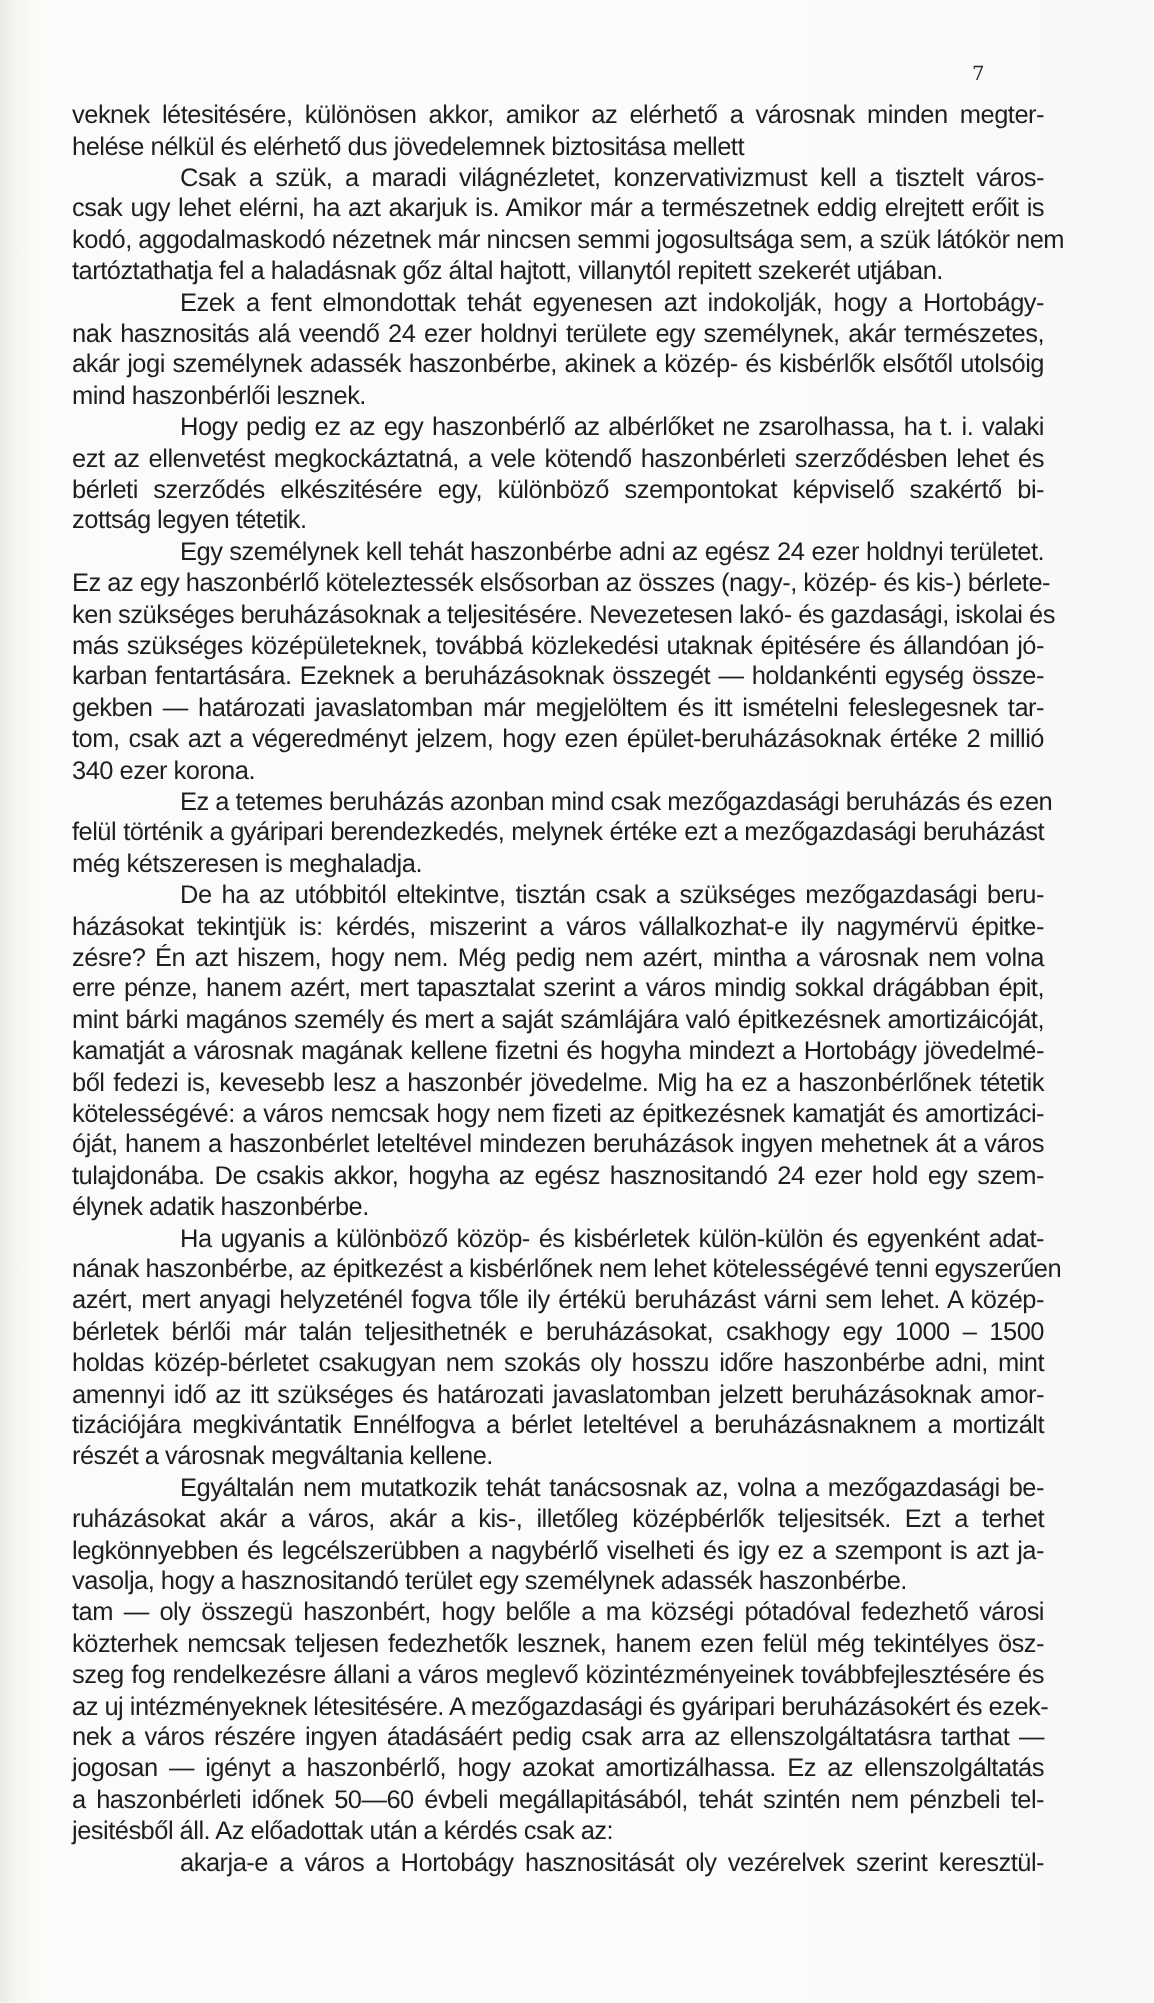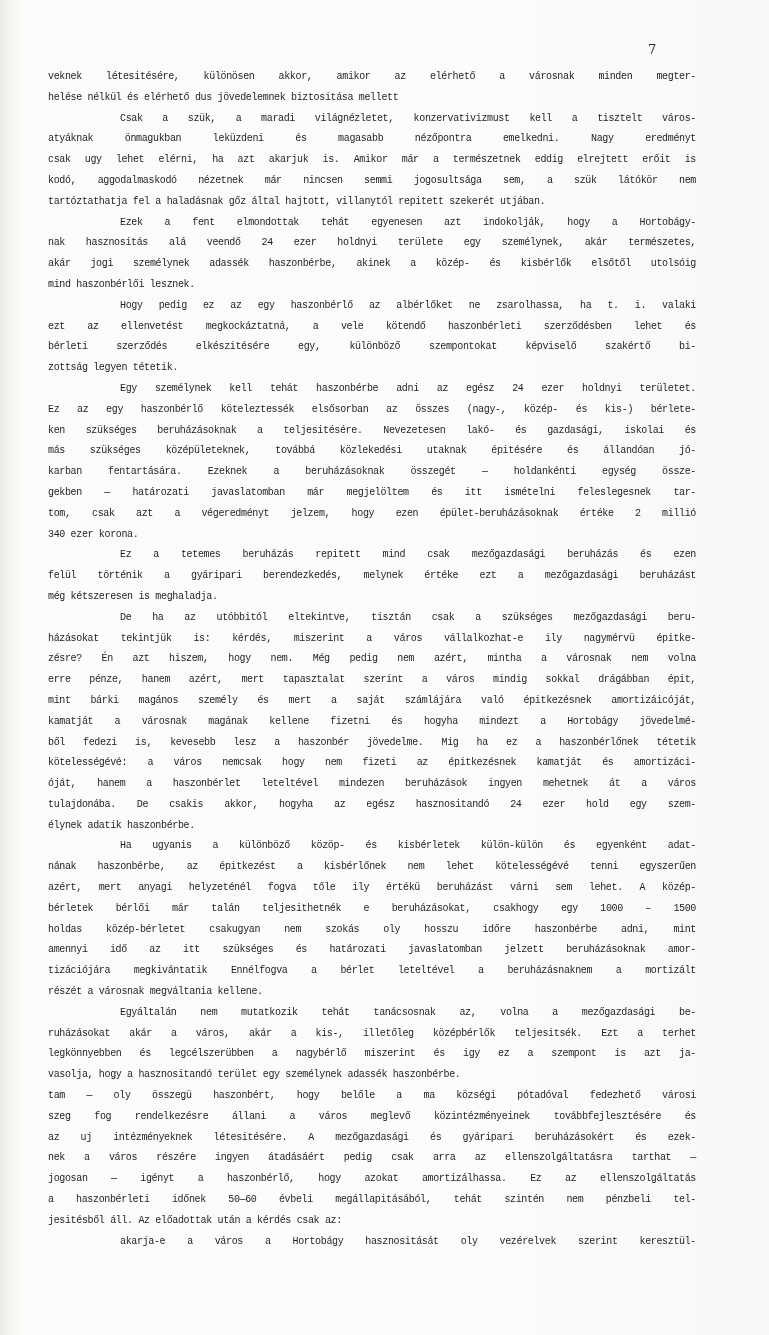--- a/index.html
+++ b/index.html
@@ -20,22 +20,22 @@
     left: 648px;
     font-family: "DejaVu Serif", serif;
     font-size: 13px;
     color: #2a2a2a;
   }
   .text-block {
     position: absolute;
     top: 67px;
     left: 48px;
     width: 648px;
-    font-family: Liberation Mono, monospace;
-    font-size: 10px;
+    font-family: Liberation Sans, sans-serif;
+    font-size: 17px;
     line-height: 20.8px;
     color: #1e1e1e;
     text-align: justify;
     letter-spacing: -0.35px;
     word-spacing: 0px;
   }
   .line {
     display: block;
     height: 20.8px;
     white-space: nowrap;
@@ -51,41 +51,40 @@
 </style>
 </head>
 <body>
 
 <div class="page-number">7</div>
 
 <div class="text-block" id="text-block">
     <span class="line">veknek létesitésére, különösen akkor, amikor az elérhető a városnak minden megter-</span>
     <span class="line last">helése nélkül és elérhető dus jövedelemnek biztositása mellett</span>
     <span class="line indent">Csak a szük, a maradi világnézletet, konzervativizmust kell a tisztelt város-</span>
-    <span class="line">atyáknak önmagukban leküzdeni és magasabb nézőpontra emelkedni. Nagy eredményt</span>
     <span class="line">csak ugy lehet elérni, ha azt akarjuk is. Amikor már a természetnek eddig elrejtett erőit is</span>
     <span class="line">kodó, aggodalmaskodó nézetnek már nincsen semmi jogosultsága sem, a szük látókör nem</span>
     <span class="line last">tartóztathatja fel a haladásnak gőz által hajtott, villanytól repitett szekerét utjában.</span>
     <span class="line indent">Ezek a fent elmondottak tehát egyenesen azt indokolják, hogy a Hortobágy-</span>
     <span class="line">nak hasznositás alá veendő 24 ezer holdnyi területe egy személynek, akár természetes,</span>
     <span class="line">akár jogi személynek adassék haszonbérbe, akinek a közép- és kisbérlők elsőtől utolsóig</span>
     <span class="line last">mind haszonbérlői lesznek.</span>
     <span class="line indent">Hogy pedig ez az egy haszonbérlő az albérlőket ne zsarolhassa, ha t. i. valaki</span>
     <span class="line">ezt az ellenvetést megkockáztatná, a vele kötendő haszonbérleti szerződésben lehet és</span>
     <span class="line">bérleti szerződés elkészitésére egy, különböző szempontokat képviselő szakértő bi-</span>
     <span class="line last">zottság legyen tétetik.</span>
     <span class="line indent">Egy személynek kell tehát haszonbérbe adni az egész 24 ezer holdnyi területet.</span>
     <span class="line">Ez az egy haszonbérlő köteleztessék elsősorban az összes (nagy-, közép- és kis-) bérlete-</span>
     <span class="line">ken szükséges beruházásoknak a teljesitésére. Nevezetesen lakó- és gazdasági, iskolai és</span>
     <span class="line">más szükséges középületeknek, továbbá közlekedési utaknak épitésére és állandóan jó-</span>
     <span class="line">karban fentartására. Ezeknek a beruházásoknak összegét — holdankénti egység össze-</span>
     <span class="line">gekben — határozati javaslatomban már megjelöltem és itt ismételni feleslegesnek tar-</span>
     <span class="line">tom, csak azt a végeredményt jelzem, hogy ezen épület-beruházásoknak értéke 2 millió</span>
     <span class="line last">340 ezer korona.</span>
-    <span class="line indent">Ez a tetemes beruházás repitett mind csak mezőgazdasági beruházás és ezen</span>
+    <span class="line indent">Ez a tetemes beruházás azonban mind csak mezőgazdasági beruházás és ezen</span>
     <span class="line">felül történik a gyáripari berendezkedés, melynek értéke ezt a mezőgazdasági beruházást</span>
     <span class="line last">még kétszeresen is meghaladja.</span>
     <span class="line indent">De ha az utóbbitól eltekintve, tisztán csak a szükséges mezőgazdasági beru-</span>
     <span class="line">házásokat tekintjük is: kérdés, miszerint a város vállalkozhat-e ily nagymérvü épitke-</span>
     <span class="line">zésre? Én azt hiszem, hogy nem. Még pedig nem azért, mintha a városnak nem volna</span>
     <span class="line">erre pénze, hanem azért, mert tapasztalat szerint a város mindig sokkal drágábban épit,</span>
     <span class="line">mint bárki magános személy és mert a saját számlájára való épitkezésnek amortizáicóját,</span>
     <span class="line">kamatját a városnak magának kellene fizetni és hogyha mindezt a Hortobágy jövedelmé-</span>
     <span class="line">ből fedezi is, kevesebb lesz a haszonbér jövedelme. Mig ha ez a haszonbérlőnek tétetik</span>
     <span class="line">kötelességévé: a város nemcsak hogy nem fizeti az épitkezésnek kamatját és amortizáci-</span>
@@ -95,23 +94,24 @@
     <span class="line indent">Ha ugyanis a különböző közöp- és kisbérletek külön-külön és egyenként adat-</span>
     <span class="line">nának haszonbérbe, az épitkezést a kisbérlőnek nem lehet kötelességévé tenni egyszerűen</span>
     <span class="line">azért, mert anyagi helyzeténél fogva tőle ily értékü beruházást várni sem lehet. A közép-</span>
     <span class="line">bérletek bérlői már talán teljesithetnék e beruházásokat, csakhogy egy 1000 – 1500</span>
     <span class="line">holdas közép-bérletet csakugyan nem szokás oly hosszu időre haszonbérbe adni, mint</span>
     <span class="line">amennyi idő az itt szükséges és határozati javaslatomban jelzett beruházásoknak amor-</span>
     <span class="line">tizációjára megkivántatik Ennélfogva a bérlet leteltével a beruházásnaknem a mortizált</span>
     <span class="line last">részét a városnak megváltania kellene.</span>
     <span class="line indent">Egyáltalán nem mutatkozik tehát tanácsosnak az, volna a mezőgazdasági be-</span>
     <span class="line">ruházásokat akár a város, akár a kis-, illetőleg középbérlők teljesitsék. Ezt a terhet</span>
-    <span class="line">legkönnyebben és legcélszerübben a nagybérlő miszerint és igy ez a szempont is azt ja-</span>
+    <span class="line">legkönnyebben és legcélszerübben a nagybérlő viselheti és igy ez a szempont is azt ja-</span>
     <span class="line last">vasolja, hogy a hasznositandó terület egy személynek adassék haszonbérbe.</span>
     <span class="line">tam — oly összegü haszonbért, hogy belőle a ma községi pótadóval fedezhető városi</span>
+    <span class="line">közterhek nemcsak teljesen fedezhetők lesznek, hanem ezen felül még tekintélyes ösz-</span>
     <span class="line">szeg fog rendelkezésre állani a város meglevő közintézményeinek továbbfejlesztésére és</span>
     <span class="line">az uj intézményeknek létesitésére. A mezőgazdasági és gyáripari beruházásokért és ezek-</span>
     <span class="line">nek a város részére ingyen átadásáért pedig csak arra az ellenszolgáltatásra tarthat —</span>
     <span class="line">jogosan — igényt a haszonbérlő, hogy azokat amortizálhassa. Ez az ellenszolgáltatás</span>
     <span class="line">a haszonbérleti időnek 50—60 évbeli megállapitásából, tehát szintén nem pénzbeli tel-</span>
     <span class="line last">jesitésből áll. Az előadottak után a kérdés csak az:</span>
     <span class="line indent">akarja-e a város a Hortobágy hasznositását oly vezérelvek szerint keresztül-</span>
   </div>
 
 </body></html>

